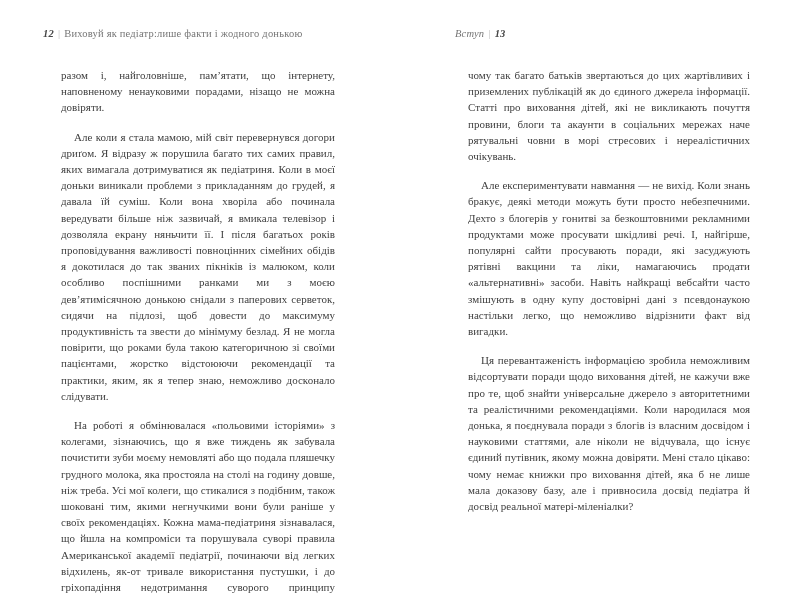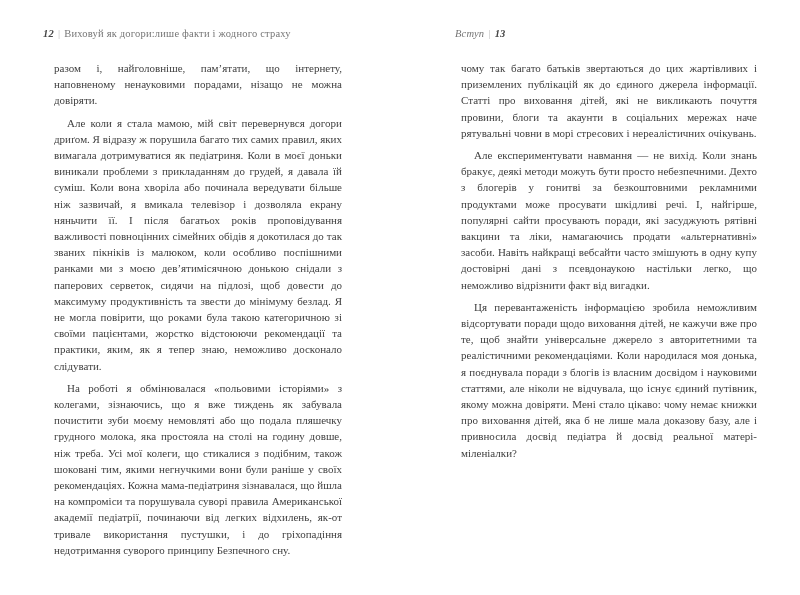--- a/index.html
+++ b/index.html
@@ -61,35 +61,35 @@
     top: 54px;
     left: 0;
     right: 0;
     font-size: 11px;
     line-height: 16.2px;
     color: var(--body-text, #3e3e3e);
     text-align: justify;
     text-justify: inter-word;
   }
   .body-text p {
-    margin: 6px;
+    margin: 13px;
     padding: 0;
   }
   .body-text p.indent {
     text-indent: 13px;
   }
 </style>
 </head>
 <body style="--page-background: #ffffff; --body-text: #3e3e3e; --header-title: #757575; --header-page-number: #474747; --header-separator: #bdbdbd;">
 
 <div class="spread">
 
   <section class="page page-left">
     <header class="running-head align-left">
-      <span class="pagenum">12</span><span class="sep">|</span><span class="book-title">Виховуй як догори:лише факти і жодного страху</span>
+      <span class="pagenum">12</span><span class="sep">|</span><span class="book-title">Виховуй як педіатр:лише факти і жодного донькою</span>
     </header>
     <div class="body-text">
       <p>разом і, найголовніше, пам’ятати, що інтернету, наповненому ненауковими порадами, нізащо не можна довіряти.</p>
       <p class="indent">Але коли я стала мамою, мій світ перевернувся догори дриґом. Я відразу ж порушила багато тих самих правил, яких вимагала дотримуватися як педіатриня. Коли в моєї доньки виникали проблеми з прикладанням до грудей, я давала їй суміш. Коли вона хворіла або починала вередувати більше ніж зазвичай, я вмикала телевізор і дозволяла екрану няньчити її. І після багатьох років проповідування важливості повноцінних сімейних обідів я докотилася до так званих пікніків із малюком, коли особливо поспішними ранками ми з моєю дев’ятимісячною донькою снідали з паперових серветок, сидячи на підлозі, щоб довести до максимуму продуктивність та звести до мінімуму безлад. Я не могла повірити, що роками була такою категоричною зі своїми пацієнтами, жорстко відстоюючи рекомендації та практики, яким, як я тепер знаю, неможливо досконало слідувати.</p>
       <p class="indent">На роботі я обмінювалася «польовими історіями» з колегами, зізнаючись, що я вже тиждень як забувала почистити зуби моєму немовляті або що подала пляшечку грудного молока, яка простояла на столі на годину довше, ніж треба. Усі мої колеги, що стикалися з подібним, також шоковані тим, якими негнучкими вони були раніше у своїх рекомендаціях. Кожна мама-педіатриня зізнавалася, що йшла на компроміси та порушувала суворі правила Американської академії педіатрії, починаючи від легких відхилень, як-от тривале використання пустушки, і до гріхопадіння недотримання суворого принципу Безпечного сну.</p>
     </div>
   </section>
 
   <section class="page page-right">
     <header class="running-head align-right">

